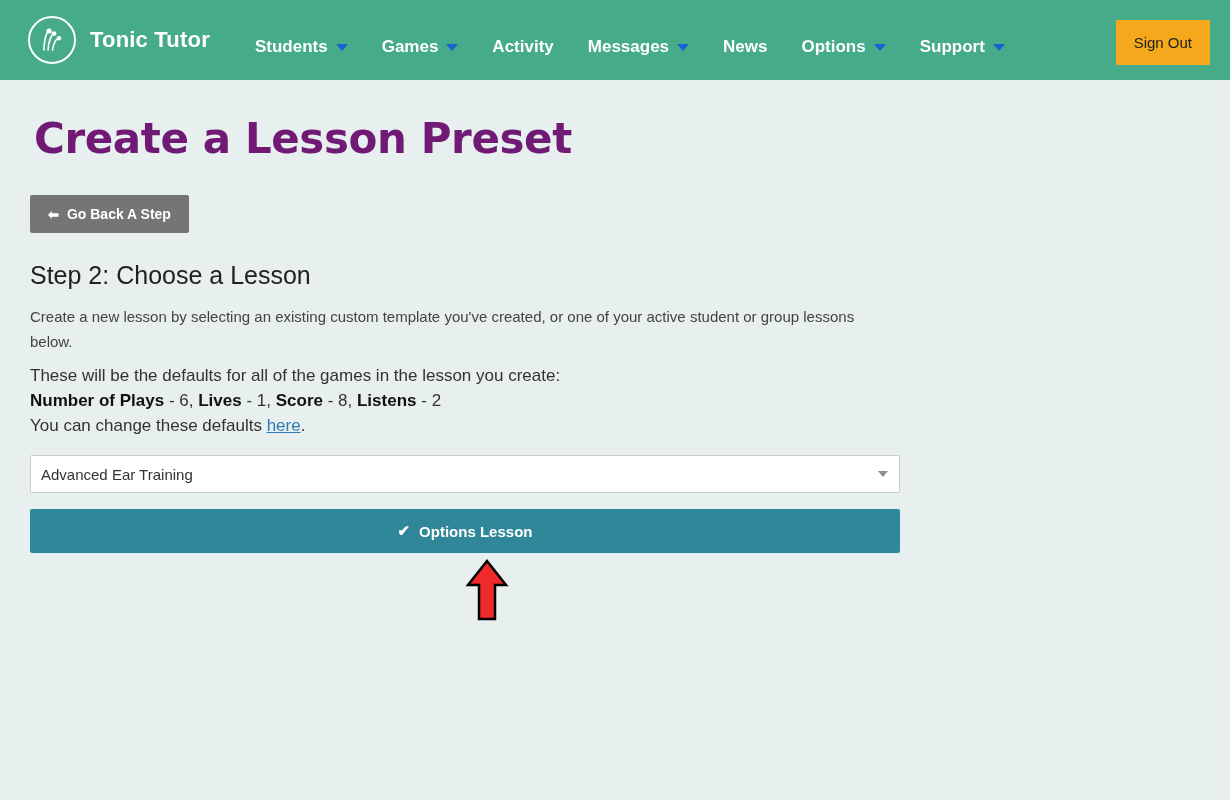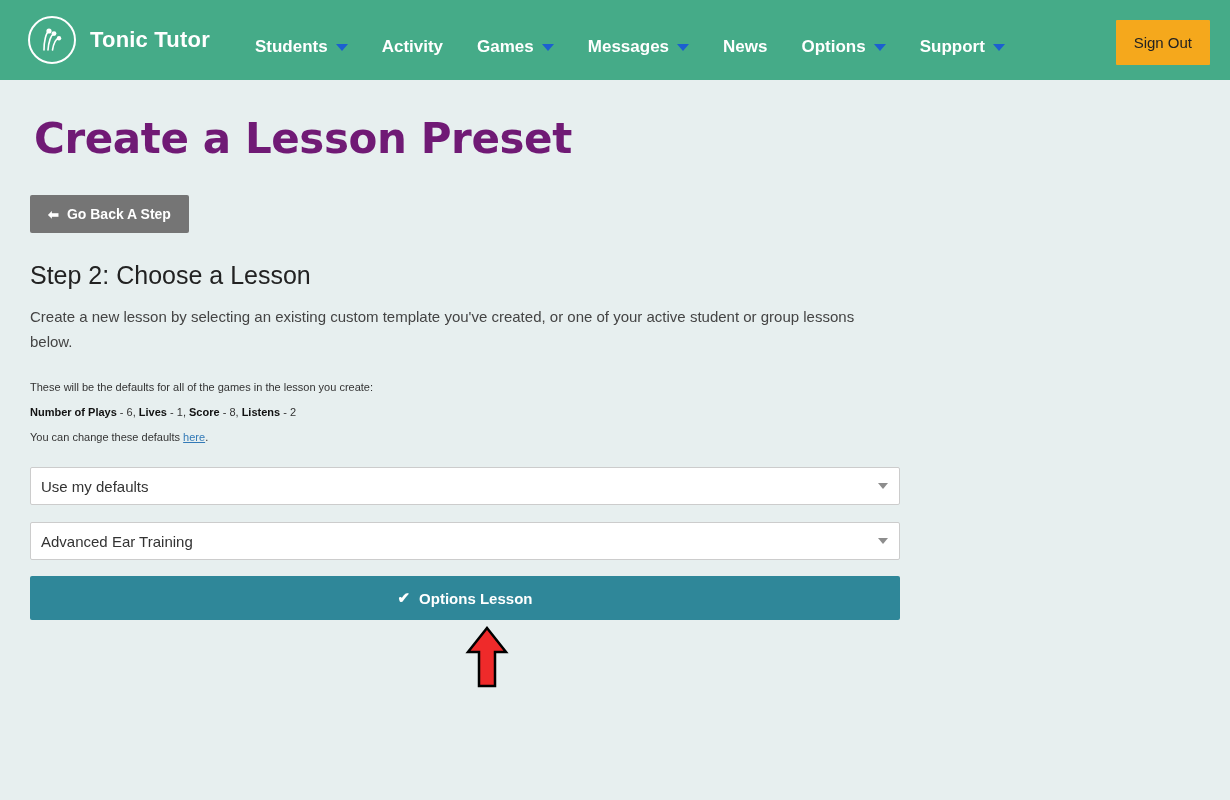--- a/index.html
+++ b/index.html
@@ -137,22 +137,22 @@
     background: #e8ecfa;
     border: 1px solid #cfd4e2;
     padding: 14px 12px;
     font-size: 15px;
     color: #222;
     cursor: pointer;
     border-radius: 2px;
   }
 
   .defaults-block {
-    margin-top: 21px;
-    font-size: 11px;
+    margin-top: 9px;
+    font-size: 17px;
     color: #333;
     line-height: 25px;
   }
   .defaults-block b { font-weight: bold; color: #111; }
   .defaults-block a {
     color: #337ab7;
     text-decoration: underline;
   }
 
   .select-wrap {
@@ -229,25 +229,25 @@
     </div>
     <div class="brand-name">Tonic Tutor</div>
   </div>
 
   <div class="nav-links">
     <div class="nav-item">
       <span>Students</span>
       <span class="caret-blue"></span>
     </div>
     <div class="nav-item">
+      <span>Games</span>
+      <span class="caret-blue"></span>
+    </div>
+    <div class="nav-item">
       <span>Activity</span>
-    </div>
-    <div class="nav-item">
-      <span>Games</span>
-      <span class="caret-blue"></span>
     </div>
     <div class="nav-item">
       <span>Messages</span>
       <span class="caret-blue"></span>
     </div>
     <div class="nav-item">
       <span>News</span>
     </div>
     <div class="nav-item">
       <span>Options</span>
@@ -279,24 +279,20 @@
   <div class="defaults-block">
     <div>These will be the defaults for all of the games in the lesson you create:</div>
     <div>
       <b>Number of Plays</b><span> - </span><span>6</span>, <b>Lives</b><span> - </span><span>1</span>, <b>Score</b><span> - </span><span>8</span>, <b>Listens</b><span> - </span><span>2</span>
     </div>
     <div>
       <span>You can change these defaults </span><a href="#">here</a><span>.</span>
     </div>
   </div>
 
-  <div class="select-wrap">
-    <div class="select-box">Use my defaults</div>
-    <span class="select-caret"></span>
-  </div>
 
   <div class="select-wrap">
     <div class="select-box">Advanced Ear Training</div>
     <span class="select-caret"></span>
   </div>
 
   <button class="create-btn">
     <span>✔</span>
     <span>Options Lesson</span>
   </button>

